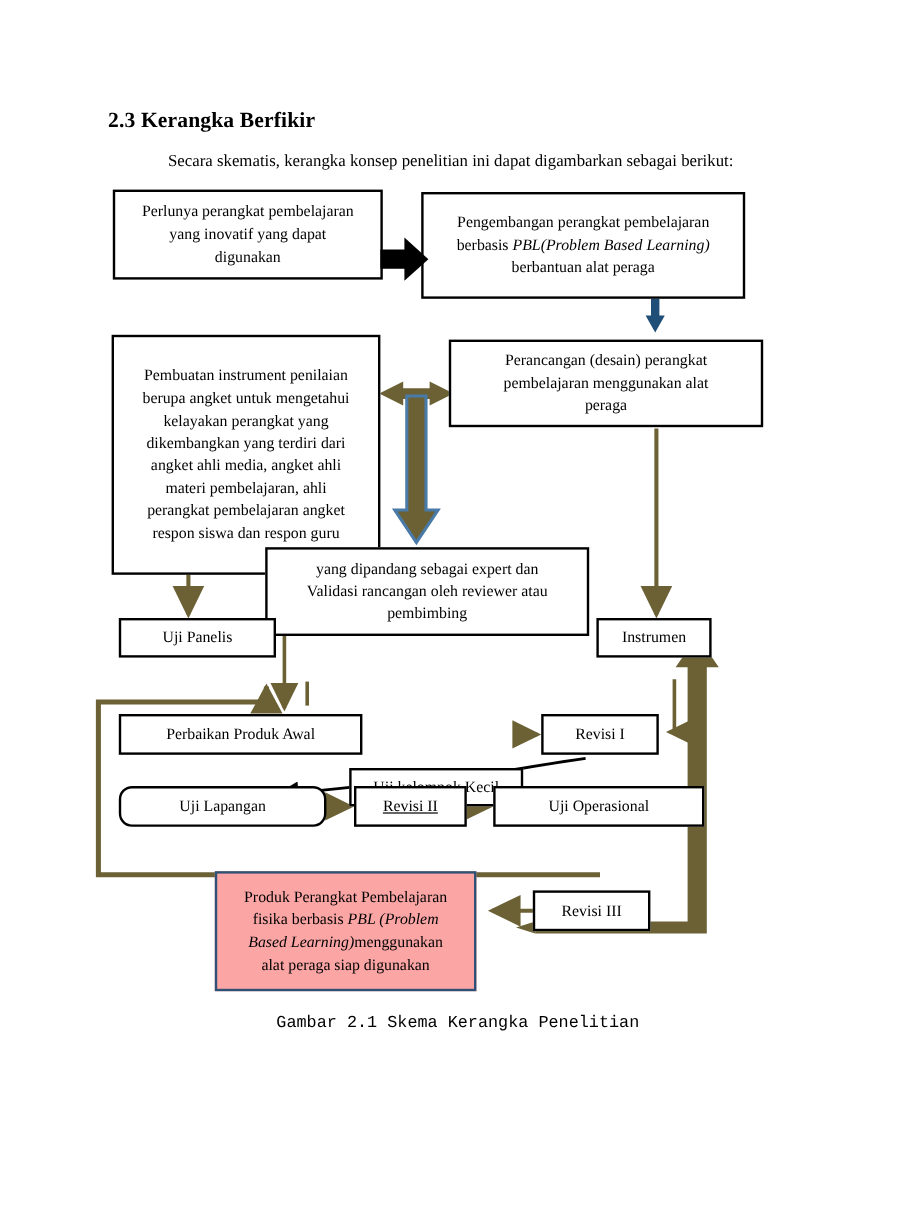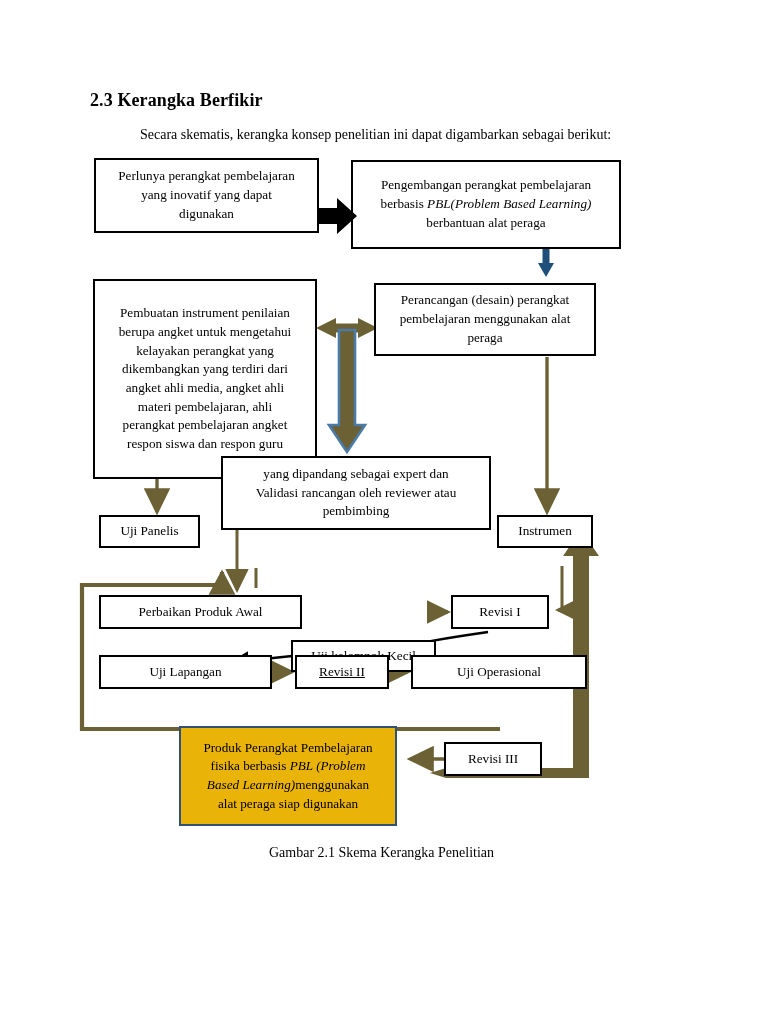--- a/index.html
+++ b/index.html
@@ -36,20 +36,21 @@
     top: 127px;
     font-size: 14px;
   }
   .caption {
     position: absolute;
     left: 0;
     top: 845px;
     width: 763px;
     text-align: center;
     font-size: 14px;
+    font-family: Liberation Mono, monospace;
   }
 
   
   .box {
     position: absolute;
     box-sizing: border-box;
     background: #ffffff;
     border: 2.4px solid #000000;
     display: flex;
     align-items: center;
@@ -57,21 +58,21 @@
     text-align: center;
     font-size: 13.2px;
     line-height: 1.42;
     padding: 4px 7px;
     z-index: 6;
   }
   .box .inner { width: 100%; }
   .box i { }
 
   .box-blue {
-    background: #eab308;
+    background: #fca5a5;
     border: 2.4px solid #2f5175;
   }
 
   
   #wires {
     position: absolute;
     left: 0;
     top: 0;
     width: 768px;
     height: 1024px;
@@ -207,57 +208,57 @@
       <div>berupa angket untuk mengetahui</div>
       <div>kelayakan perangkat yang</div>
       <div>dikembangkan yang terdiri dari</div>
       <div>angket ahli media, angket ahli</div>
       <div>materi pembelajaran, ahli</div>
       <div>perangkat pembelajaran angket</div>
       <div>respon siswa dan respon guru</div>
     </div>
   </div>
 
-  <div class="box" style="left:374px; top:283px; width:222px; height:73px;">
+  <div class="box" style="left:374px; top:283px; width:262px; height:73px;">
     <div class="inner">
       <div>Perancangan (desain) perangkat</div>
       <div>pembelajaran menggunakan alat</div>
       <div>peraga</div>
     </div>
   </div>
 
   <div class="box" style="left:221px; top:456px; width:270px; height:74px;">
     <div class="inner">
       <div>yang dipandang sebagai expert dan</div>
       <div>Validasi rancangan oleh reviewer atau</div>
       <div>pembimbing</div>
     </div>
   </div>
 
-  <div class="box" style="left:99px; top:515px; width:101px; height:33px;">
+  <div class="box" style="left:99px; top:515px; width:131px; height:33px;">
     <div class="inner">Uji Panelis</div>
   </div>
 
   <div class="box" style="left:497px; top:515px; width:96px; height:33px;">
     <div class="inner">Instrumen</div>
   </div>
 
   <div class="box" style="left:99px; top:595px; width:203px; height:34px;">
     <div class="inner">Perbaikan Produk Awal</div>
   </div>
 
   <div class="box" style="left:291px; top:595px; width:145px; height:32px;margin-top:45px;">
     <div class="inner">Uji kelompok Kecil</div>
   </div>
 
   <div class="box" style="left:451px; top:595px; width:98px; height:34px;font-family:Liberation Serif, serif;">
     <div class="inner">Revisi I</div>
   </div>
 
-  <div class="box" style="left:99px; top:655px; width:173px; height:34px;">
+  <div class="box" style="left:99px; top:655px; width:173px; height:34px;border-radius:11px;">
     <div class="inner">Uji Lapangan</div>
   </div>
 
   <div class="box" style="left:295px; top:655px; width:94px; height:34px;text-decoration:underline;">
     <div class="inner">Revisi II</div>
   </div>
 
   <div class="box" style="left:411px; top:655px; width:176px; height:34px;">
     <div class="inner">Uji Operasional</div>
   </div>

